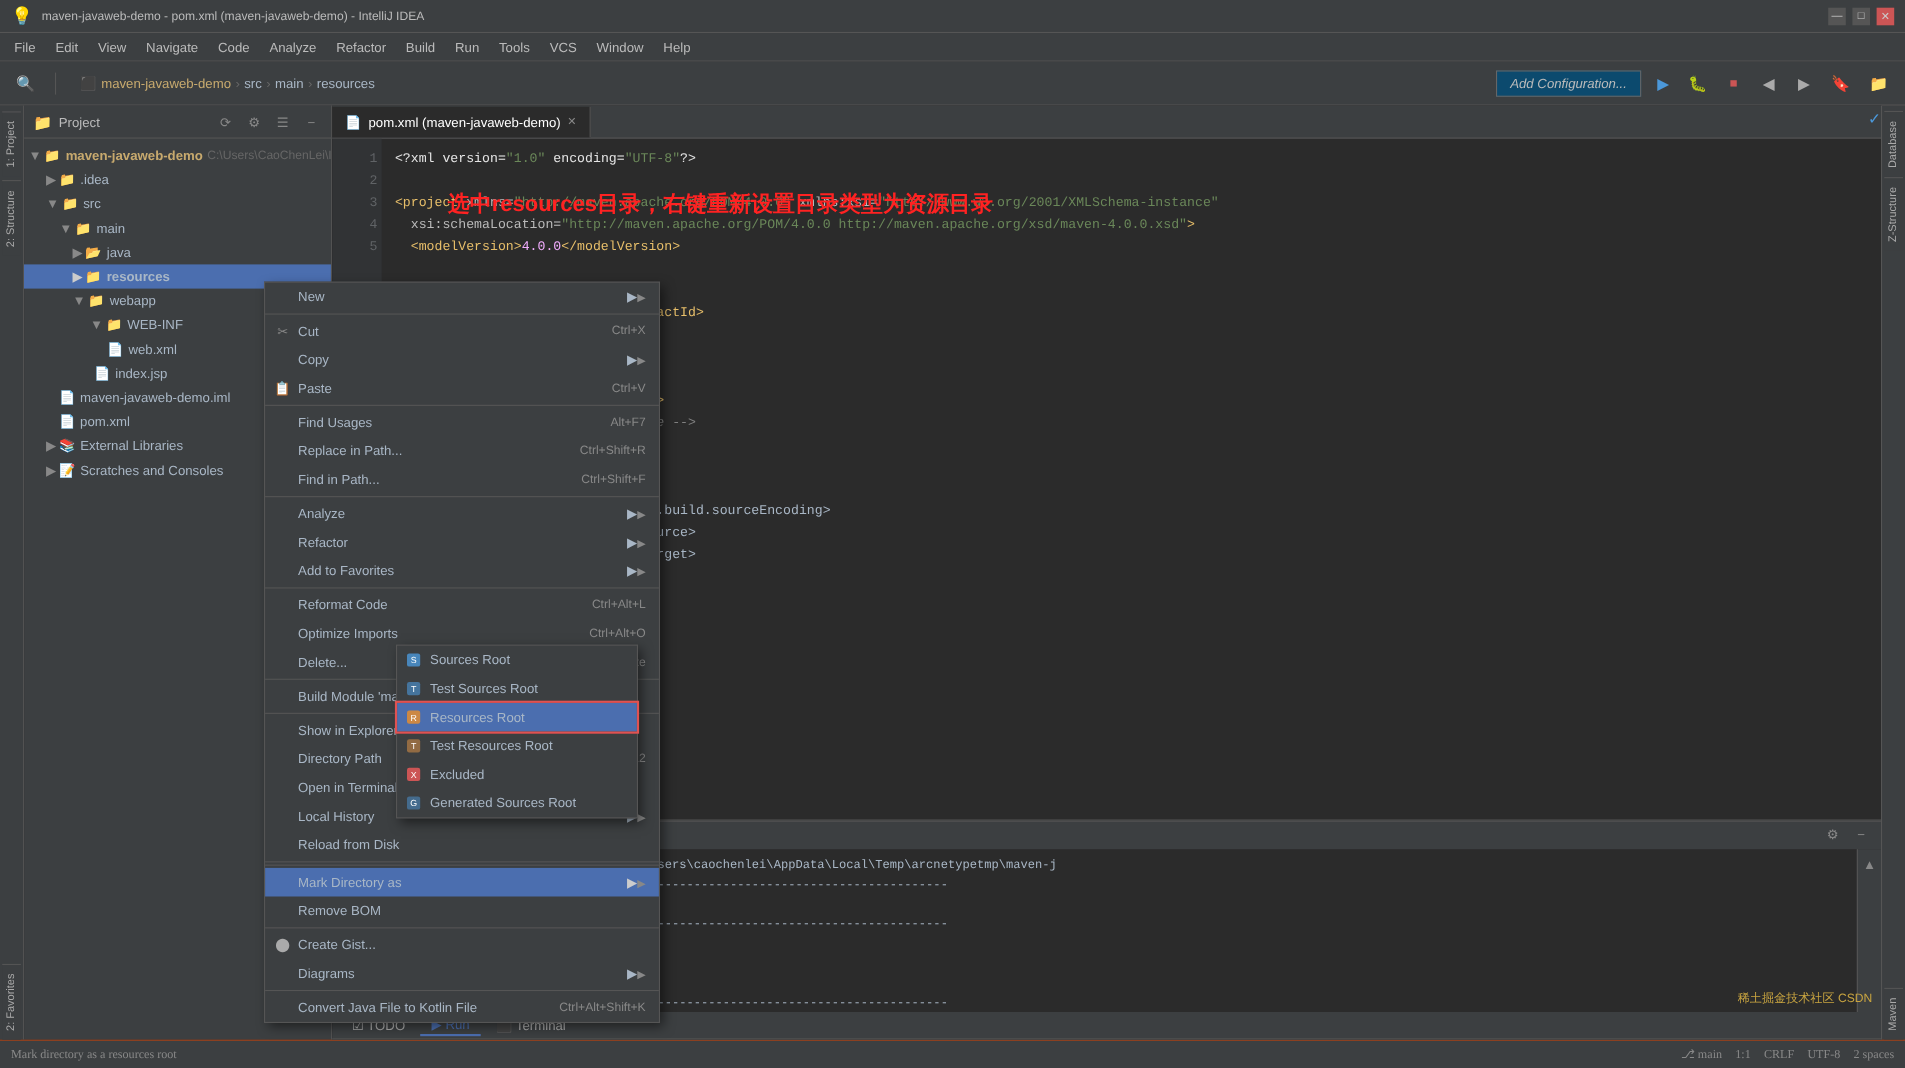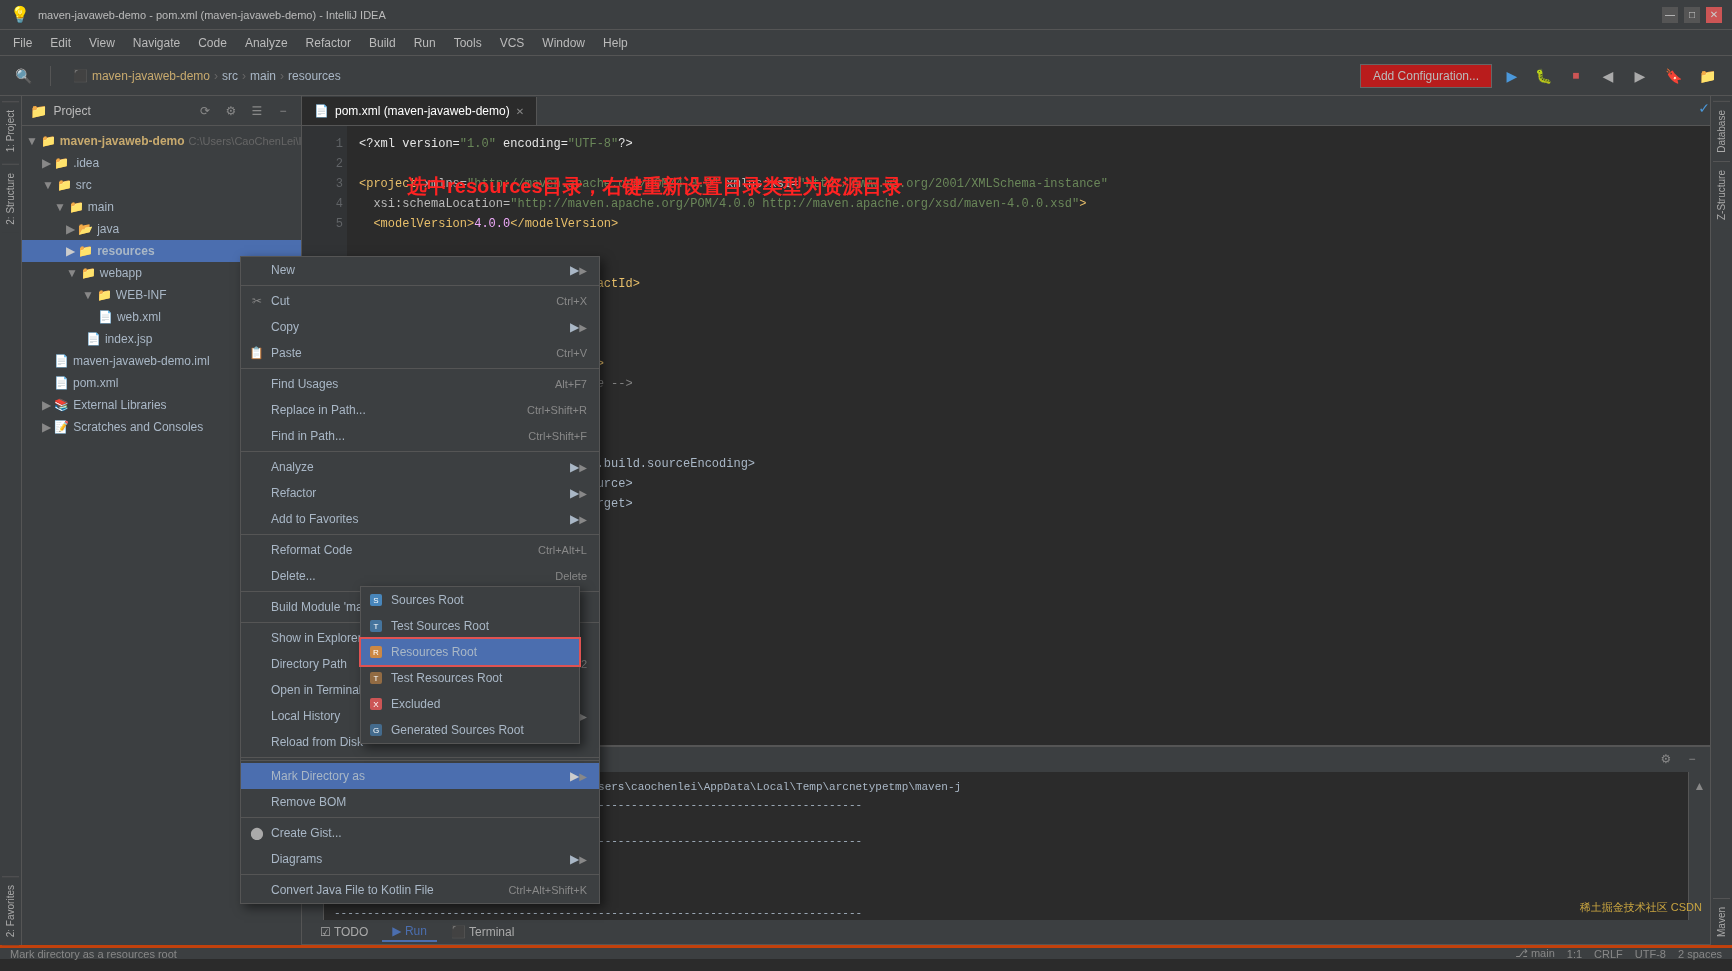--- a/index.html
+++ b/index.html
@@ -98,26 +98,27 @@
       display: flex;
       align-items: center;
       gap: 4px;
       margin-left: 10px;
       font-size: 12px;
       color: #a9b7c6;
     }
     .breadcrumb-sep { color: #666; }
     #add-config-btn {
       margin-left: auto;
-      background: #b91c1c;
+      background: #0c4a6e;
       border: 1px solid #666;
       color: #bbb;
       padding: 4px 12px;
       cursor: pointer;
       font-size: 12px;
+      font-style: italic;
     }
     #run-controls {
       display: flex;
       align-items: center;
       gap: 4px;
     }
 
     
     #project-panel {
       width: 280px;
@@ -371,29 +372,30 @@
       padding: 6px 10px;
       font-family: 'Courier New', monospace;
       font-size: 11px;
       line-height: 18px;
     }
     .run-line { color: #a9b7c6; }
     .run-success { color: #6a9955; }
 
     
     #status-bar {
-      height: 14px;
+      height: 26px;
       background: #3c3f41;
       display: flex;
       align-items: center;
       padding: 0 10px;
       gap: 10px;
-      border-top: 3px solid #c2410c;
+      border-top: 1px solid #c2410c;
       font-size: 11px;
       color: #888;
+      font-family: Liberation Serif, serif;
     }
     .status-right {
       margin-left: auto;
       display: flex;
       gap: 12px;
       align-items: center;
     }
     .watermark {
       position: absolute;
       bottom: 30px;
@@ -739,20 +741,24 @@
     <div class="ctx-item">
       <span>Add to Favorites</span>
       <span class="has-submenu">▶</span>
     </div>
     <div class="ctx-separator"></div>
     <div class="ctx-item">
       <span>Reformat Code</span>
       <span class="shortcut">Ctrl+Alt+L</span>
     </div>
     <div class="ctx-item">
+      <span>Optimize Imports</span>
+      <span class="shortcut">Ctrl+Alt+O</span>
+    </div>
+    <div class="ctx-item">
       <span>Delete...</span>
       <span class="shortcut">Delete</span>
     </div>
     <div class="ctx-separator"></div>
     <div class="ctx-item">
       <span>Build Module 'maven-javaweb-demo'</span>
     </div>
     <div class="ctx-separator"></div>
     <div class="ctx-item">
       <span>Show in Explorer</span>

